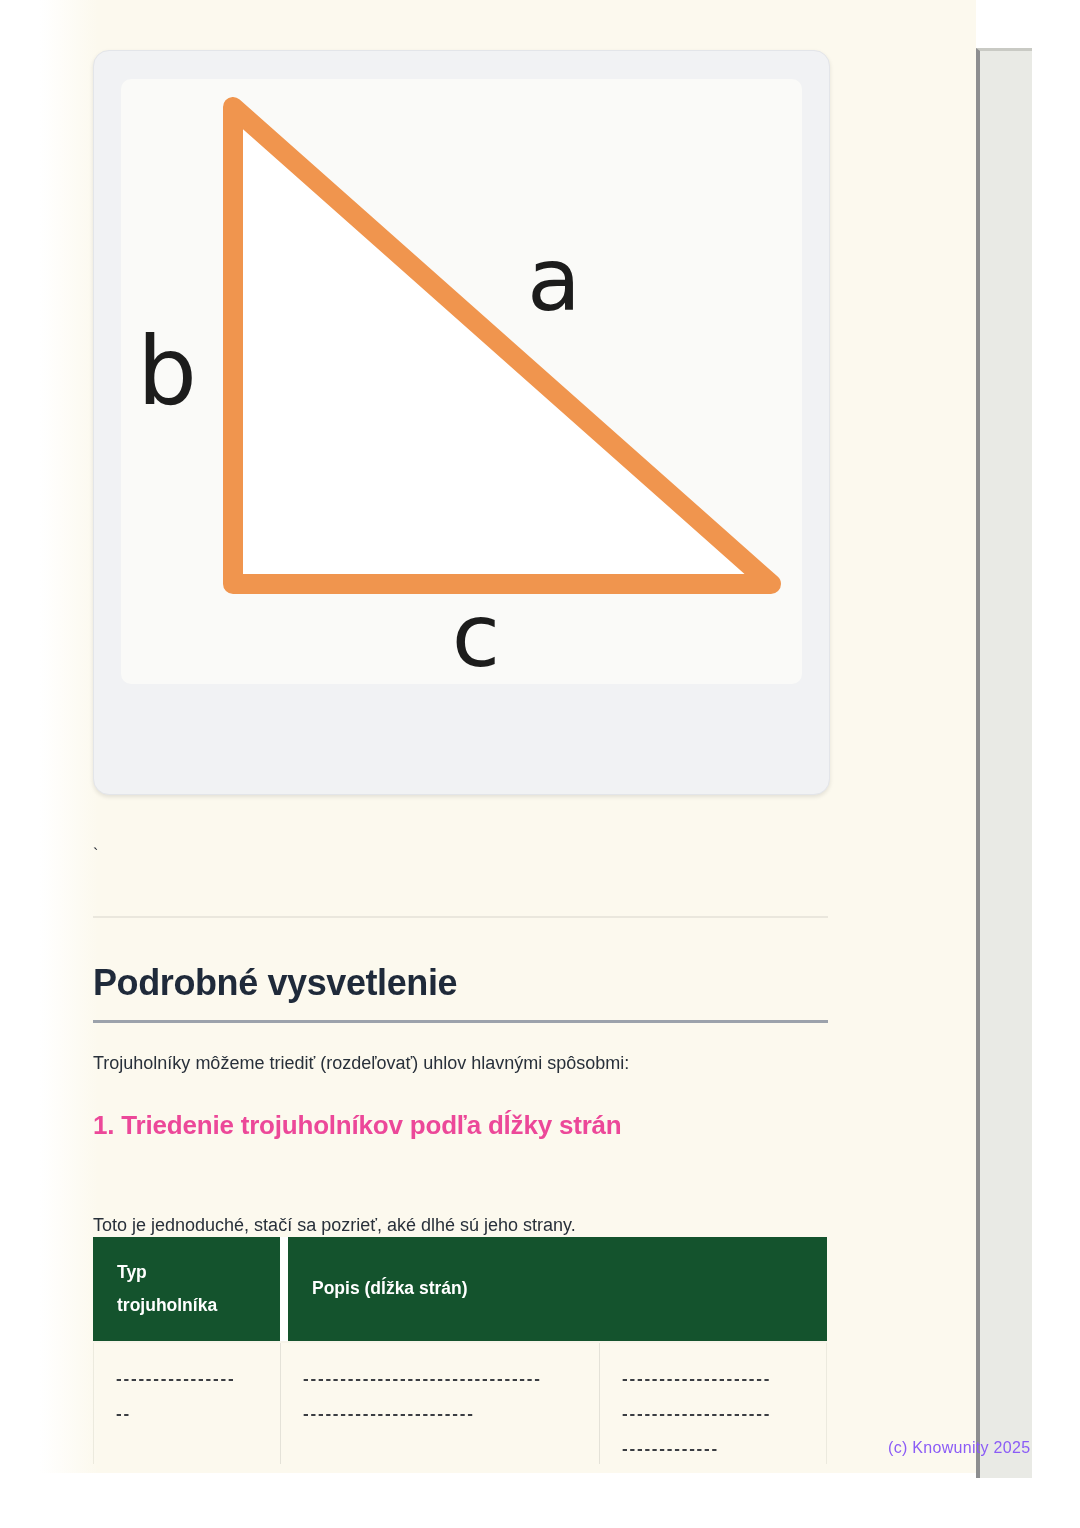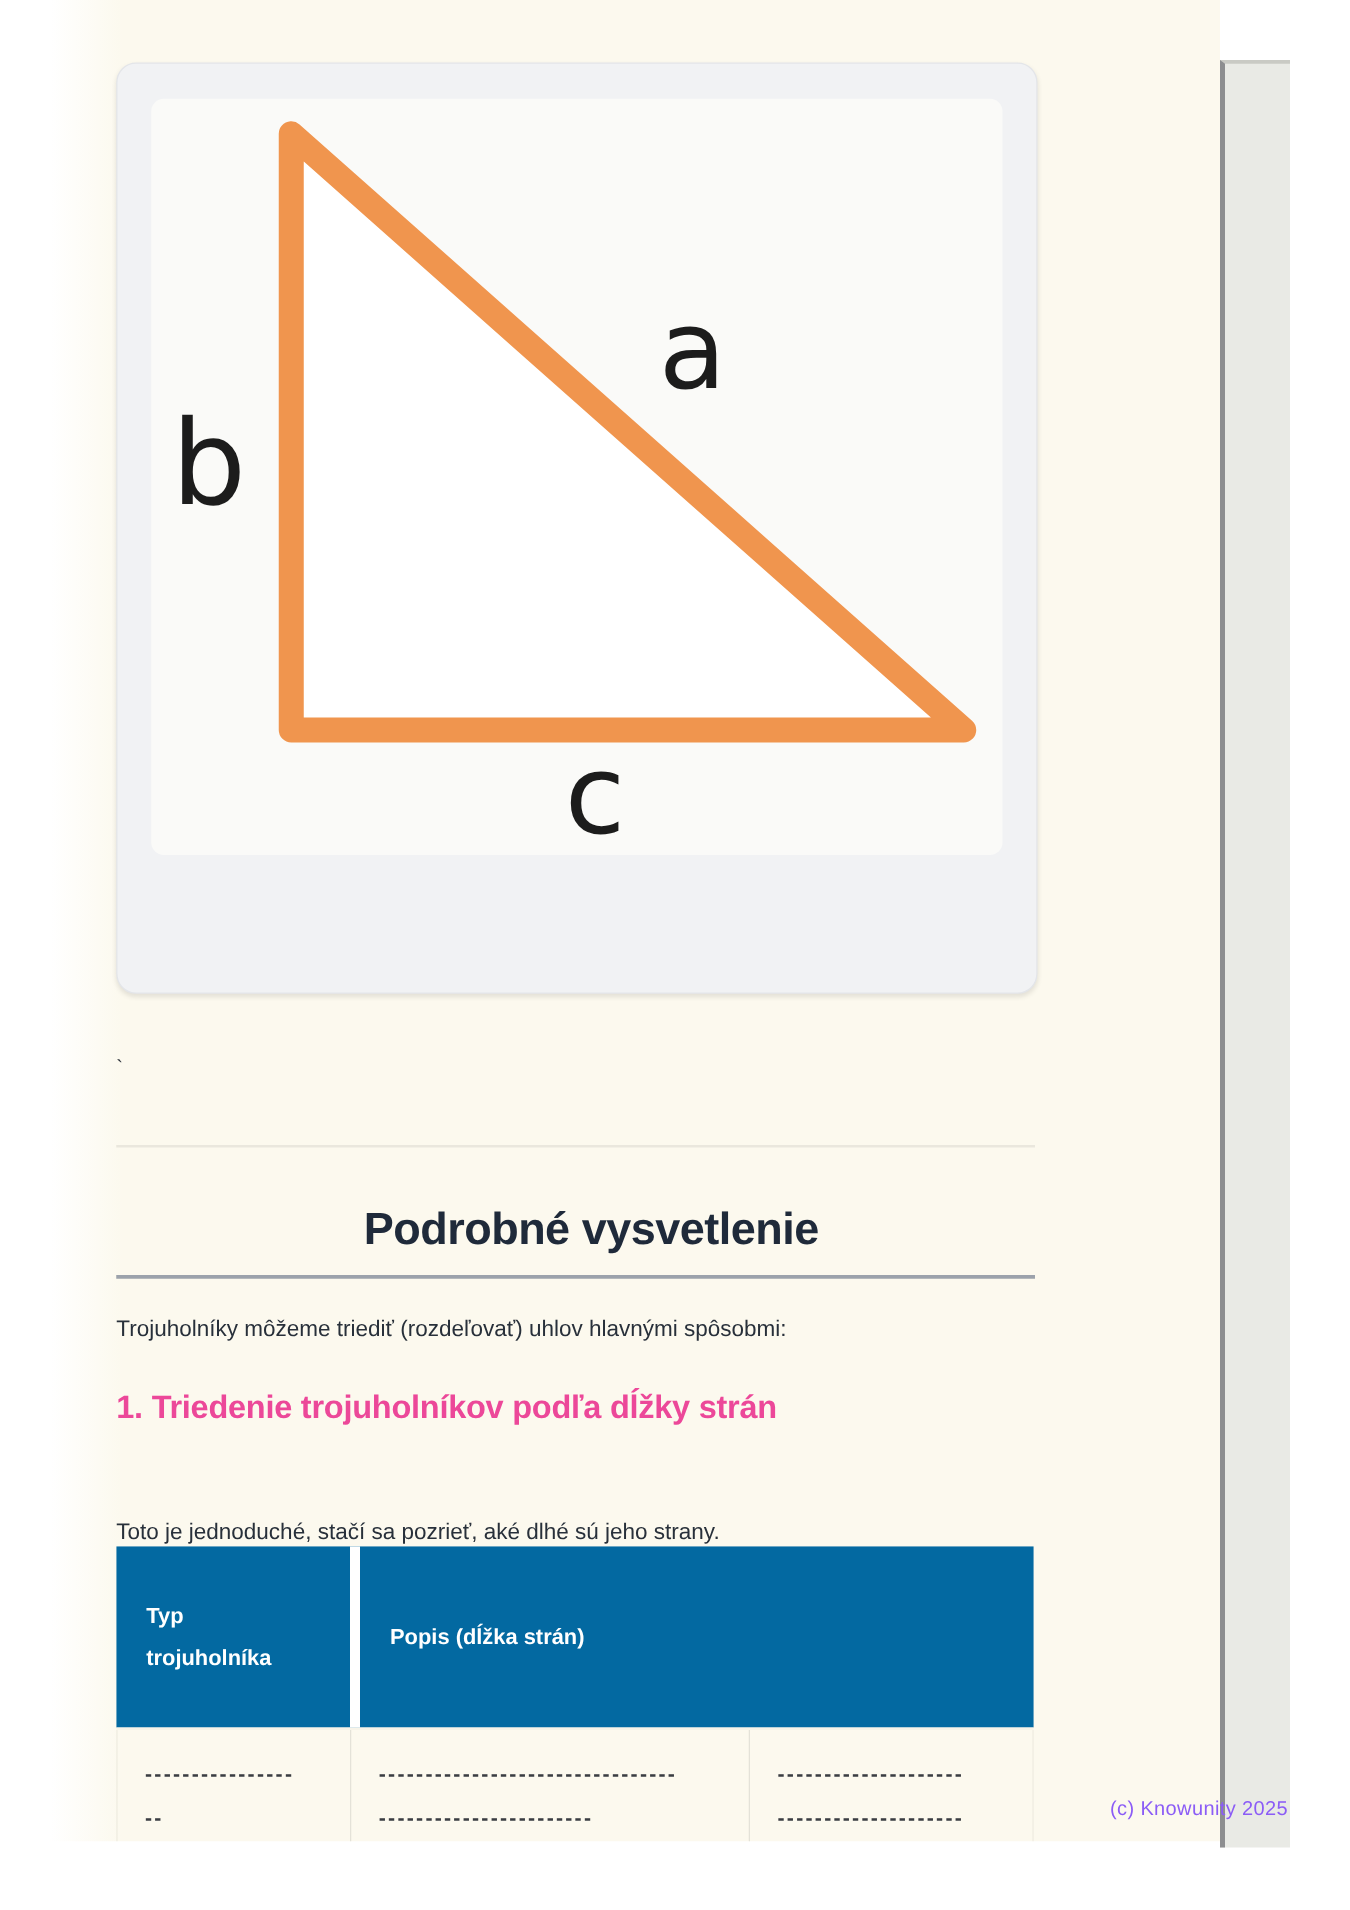--- a/index.html
+++ b/index.html
@@ -55,21 +55,21 @@
     font-size:16px; color:#2a2f38;
   }
 
   .section-divider {
     position:absolute; left:93px; top:916px; width:735px; height:2px;
     background:#eae7dd;
   }
 
   .h1 {
     position:absolute; left:93px; top:962px; width:760px;
-    font-size:36px; font-weight:700; letter-spacing:-0.4px; color:#1f2a3a;text-align:center;
+    font-size:36px; font-weight:700; letter-spacing:-0.4px; color:#1f2a3a;
   }
   .h1-rule {
     position:absolute; left:93px; top:1020px; width:735px; height:3px;
     background:#9ca2ab;
   }
   .p-intro {
     position:absolute; left:93px; top:1050px; width:760px;
     font-size:18px; color:#28303a; line-height:1.5;
   }
   .h2 {
@@ -79,21 +79,21 @@
   .p-sub {
     position:absolute; left:93px; top:1212px; width:760px;
     font-size:18px; color:#28303a; line-height:1.5;
   }
 
   
   .table {
     position:absolute; left:93px; top:1237px; width:734px; height:236px;
     overflow:hidden;
   }
-  .t-head { display:flex; height:145px; background:#0369a1; }
+  .t-head { display:flex; height:104px; background:#14532d; }
   .t-head .cell {
     display:flex; align-items:center;
     color:#ffffff; font-weight:700; font-size:17.5px; line-height:1.9;
     padding:8px 30px 8px 24px;
   }
   .t-head .cell + .cell { border-left:8px solid #ffffff; }
   .col-1 { width:187px; flex:0 0 187px; }
   .col-2 { width:319px; flex:0 0 319px; }
   .col-3 { width:228px; flex:0 0 228px; }
 

